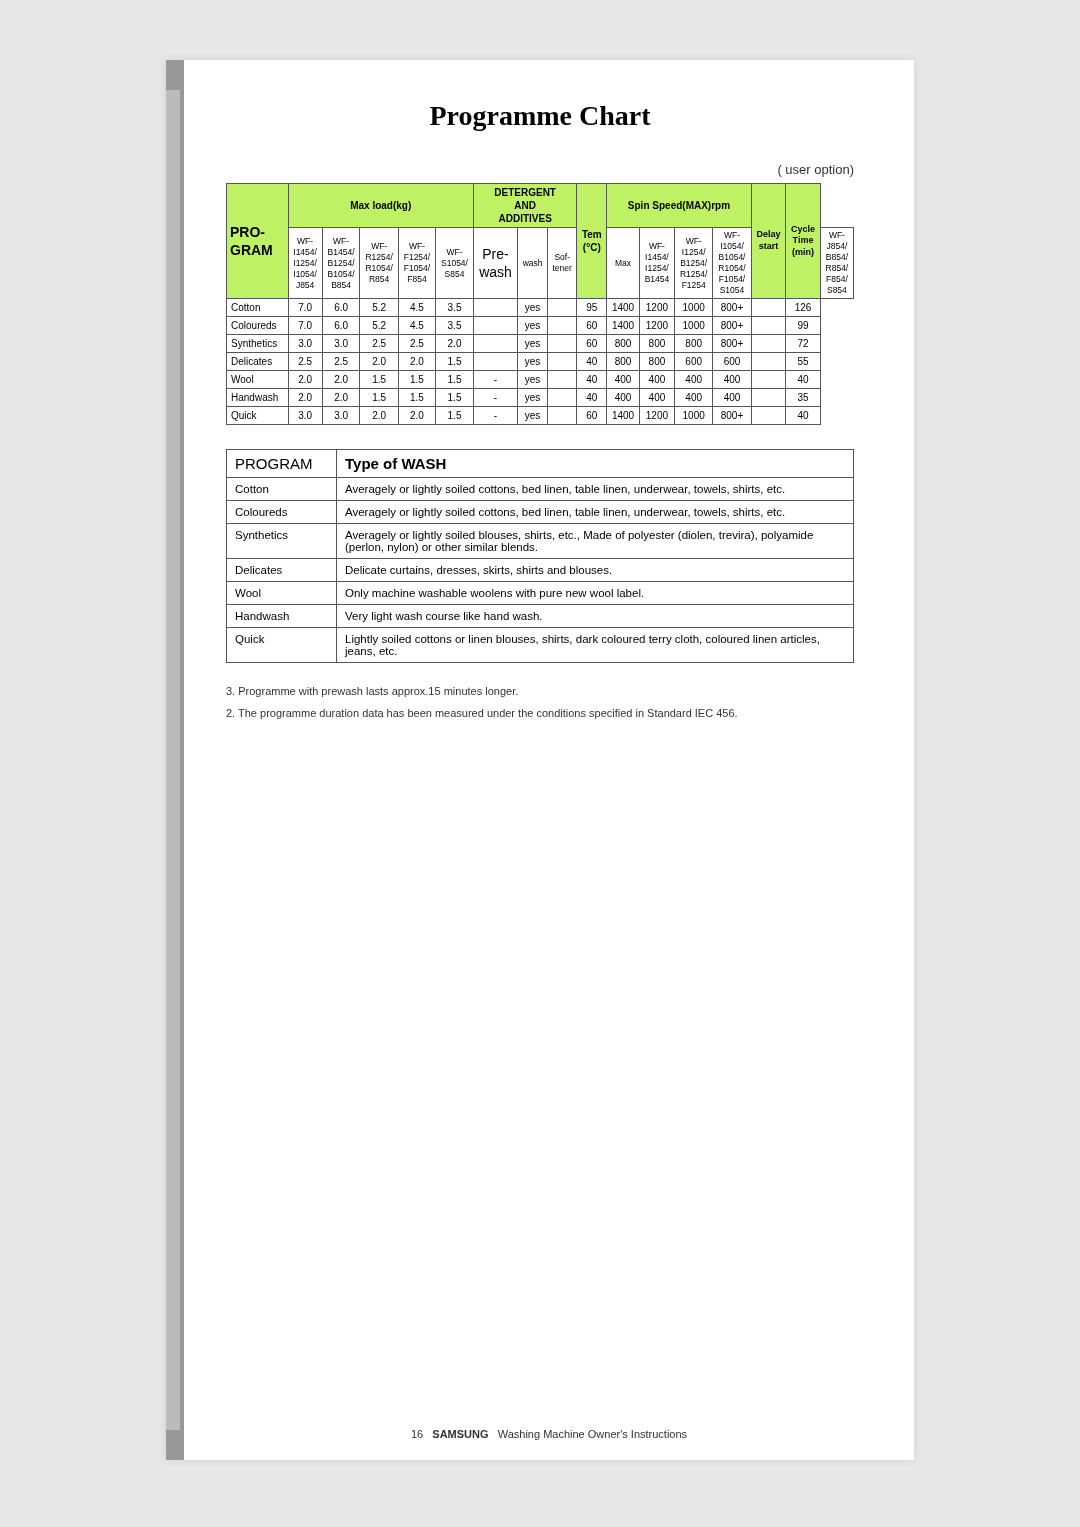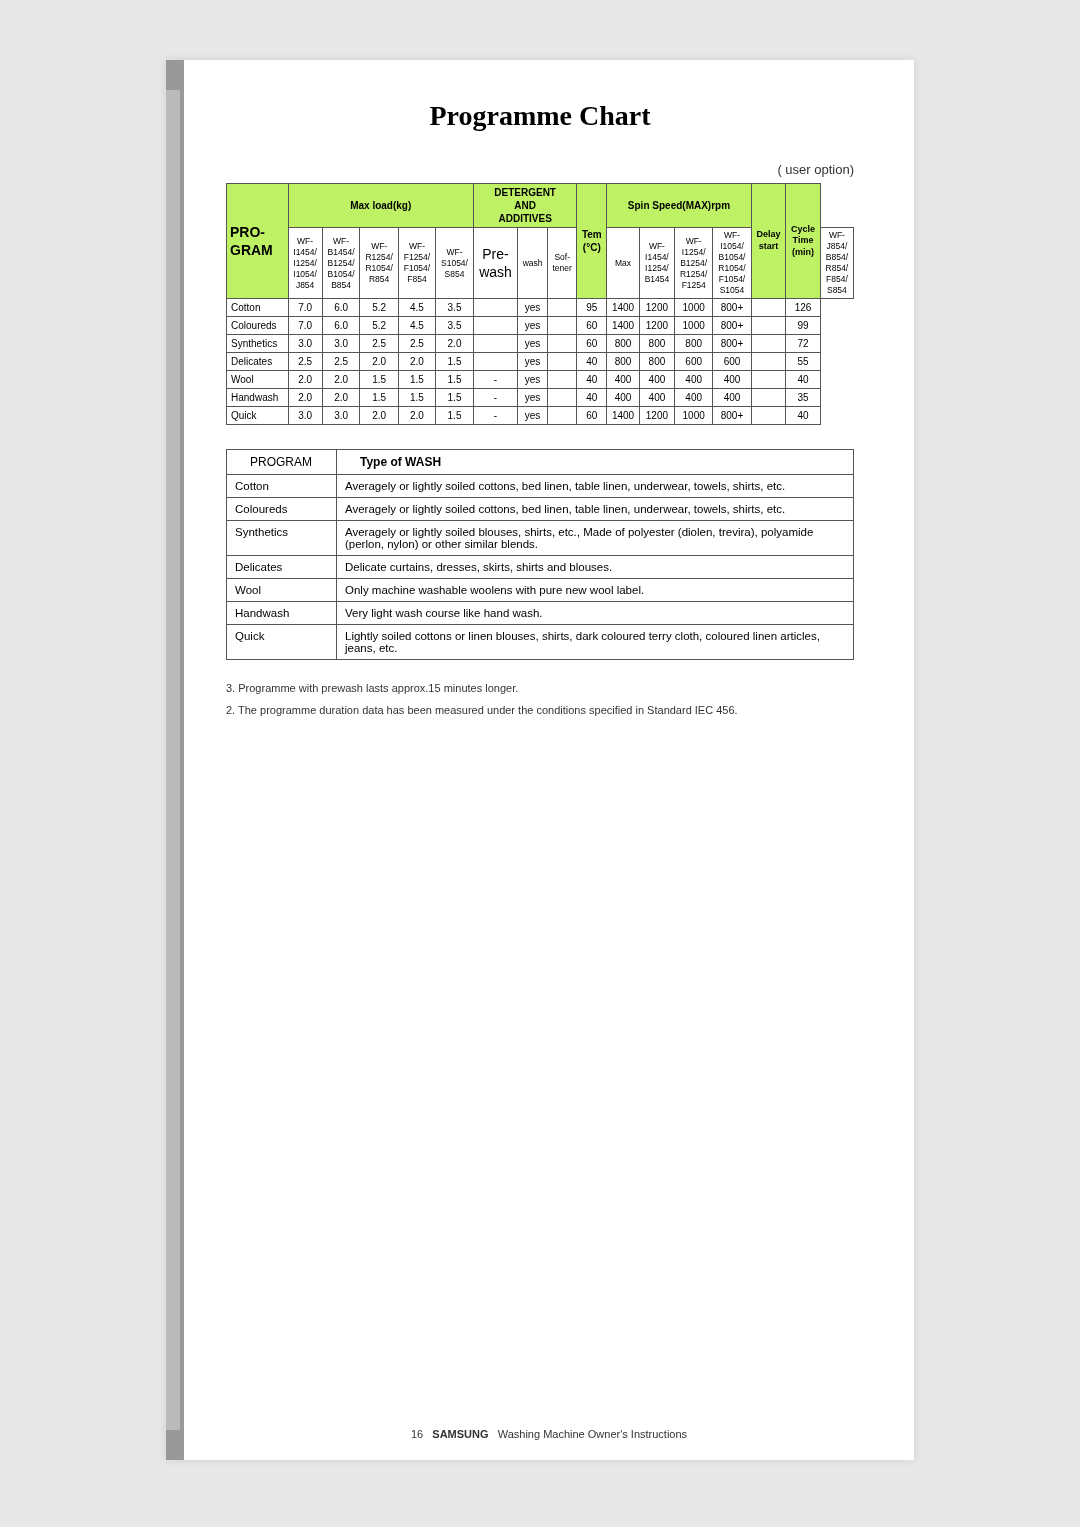--- a/index.html
+++ b/index.html
@@ -76,24 +76,24 @@
     }
     
     .wash-table {
       width: 100%;
       border-collapse: collapse;
       font-size: 12px;
       margin-bottom: 20px;
     }
     .wash-table th {
       border: 1px solid #555;
-      padding: 5px 23px;
+      padding: 5px 8px;
       text-align: left;
       font-weight: bold;
-      font-size: 12px;
+      font-size: 15px;
     }
     .wash-table td {
       border: 1px solid #555;
       padding: 5px 8px;
       vertical-align: top;
       font-size: 11.5px;
     }
     .wash-table .prog-col {
       width: 110px;
       font-weight: normal;

